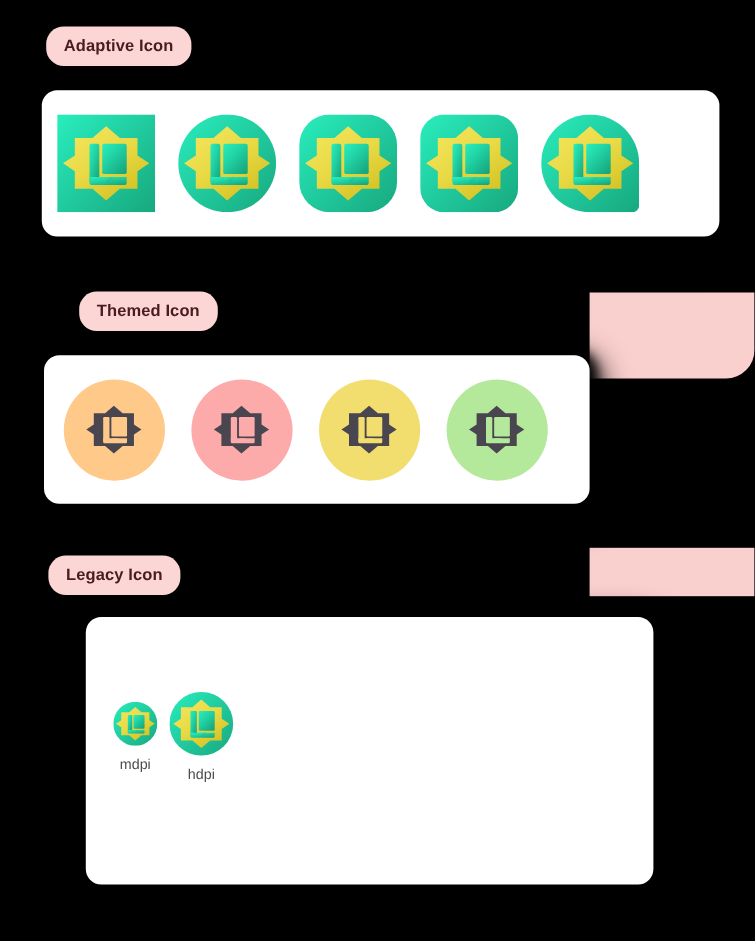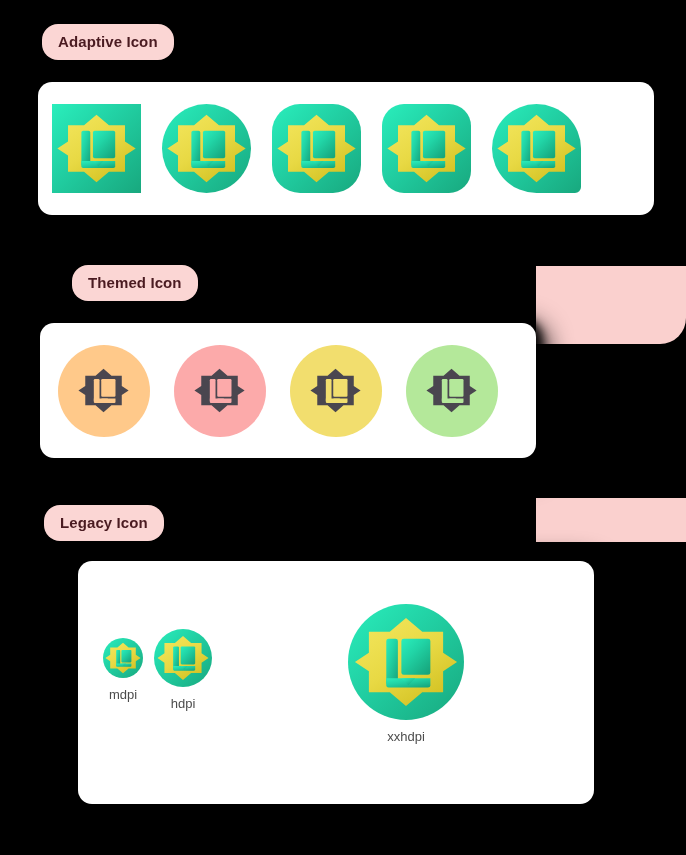--- a/index.html
+++ b/index.html
@@ -257,31 +257,19 @@
               <path fill="url(#goldGrad)" d="M50 12 L64 24 H82 V42 L94 50 L82 58 V76 H64 L50 88 L36 76 H18 V58 L6 50 L18 42 V24 H36 Z"></path>
               <g fill="url(#tealGrad)">
                   <use href="#bookGlyph"></use>
                 </g>
             </svg>
           </div>
           <div class="lg-label">hdpi</div>
         </div>
 
 
-        <div class="lg-item" style="left:270px; top:43px;">
-          <div class="lg-circle" style="width:116px;height:116px;">
-            <div class="grad-teal"></div>
-            <svg class="ico-svg" viewBox="0 0 100 100">
-              <path fill="url(#goldGrad)" d="M50 12 L64 24 H82 V42 L94 50 L82 58 V76 H64 L50 88 L36 76 H18 V58 L6 50 L18 42 V24 H36 Z"></path>
-              <g fill="url(#tealGrad)">
-                  <use href="#bookGlyph"></use>
-                </g>
-            </svg>
-          </div>
-          <div class="lg-label">xxhdpi</div>
-        </div>
 
 
       </div>
     </div>
   </div>
 
 </div>
 
 </body></html>

